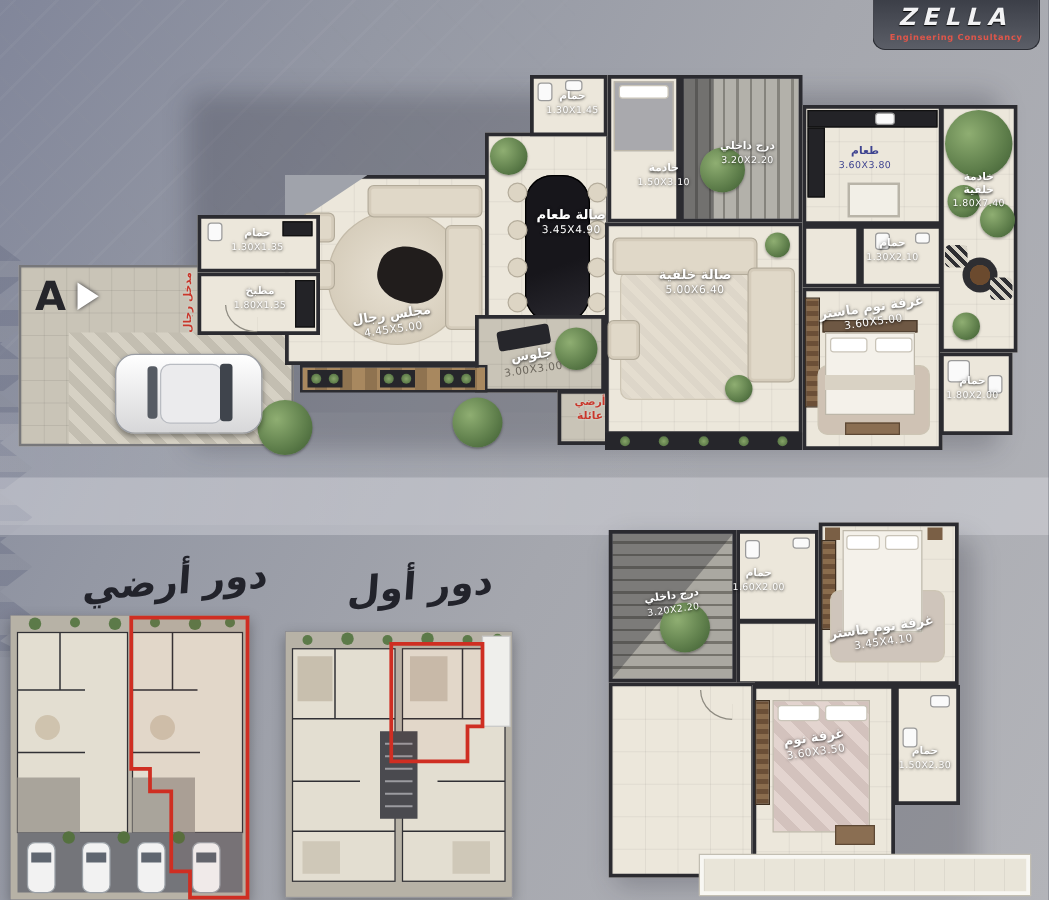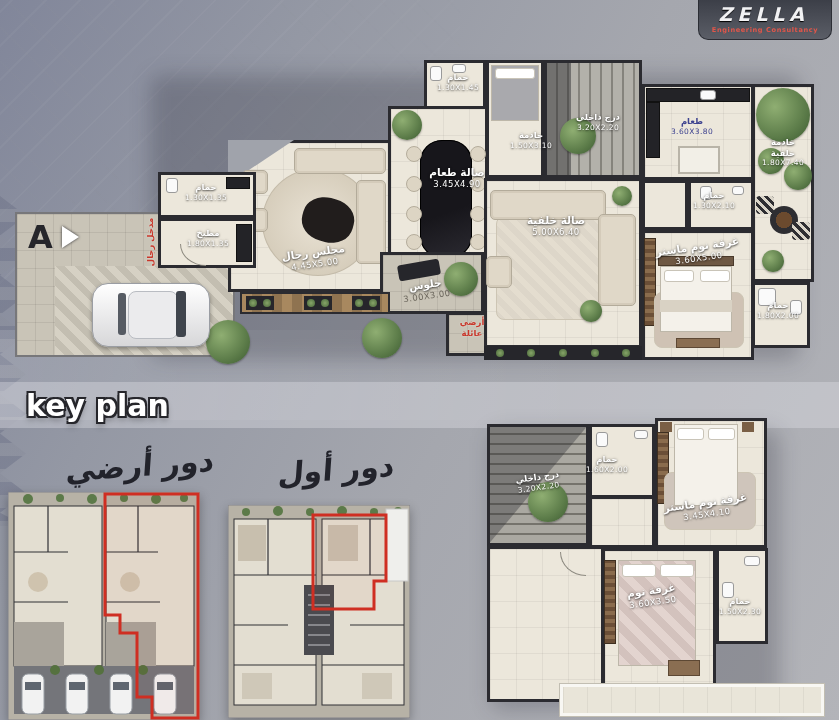--- a/index.html
+++ b/index.html
@@ -278,21 +278,20 @@
   </div>
   <div class="rlabel rot" style="left:698px;top:252px">
     <span>غرفة نوم ماستر</span>
     <span class="rdim">3.60X5.00</span>
   </div>
   <div class="rlabel small" style="left:778px;top:310px">
     <span>حمام</span>
     <span class="rdim">1.80X2.00</span>
   </div>
 
-  <div class="keyplan-title" style="left:26px;top:388px">key plan</div>
   <div class="hand" style="left:66px;top:448px">دور أرضي</div>
   <div class="hand" style="left:278px;top:452px">دور أول</div>
 
   <div class="abs" style="left:8px;top:492px;width:192px;height:228px;box-shadow:0 4px 10px rgba(0,0,0,.3)">
     <svg width="192" height="228" viewBox="0 0 192 228">
       <rect x="0" y="0" width="192" height="228" fill="#b7b2a6" stroke="#82828a"></rect>
       <g fill="#5c7a49">
         <circle cx="20" cy="7" r="5"></circle>
           <circle cx="52" cy="6" r="4"></circle>
           <circle cx="84" cy="7" r="5"></circle>

